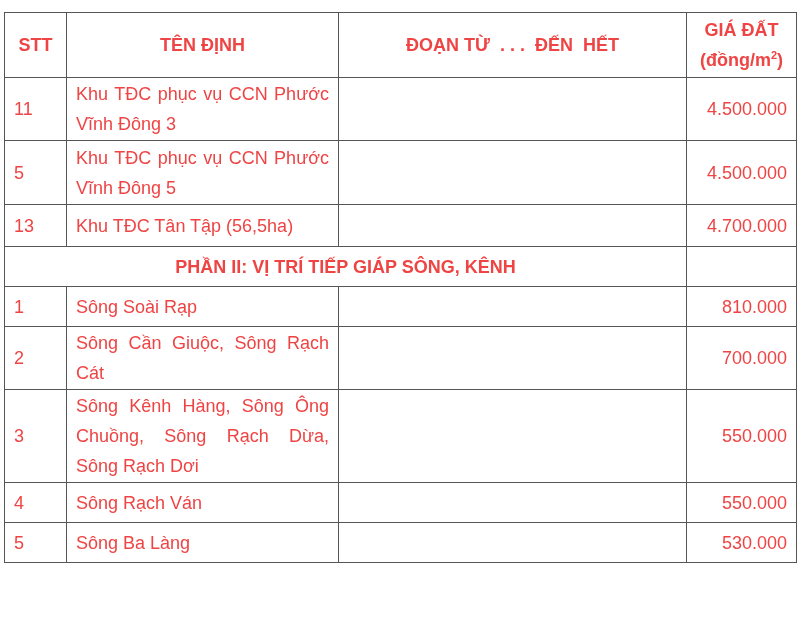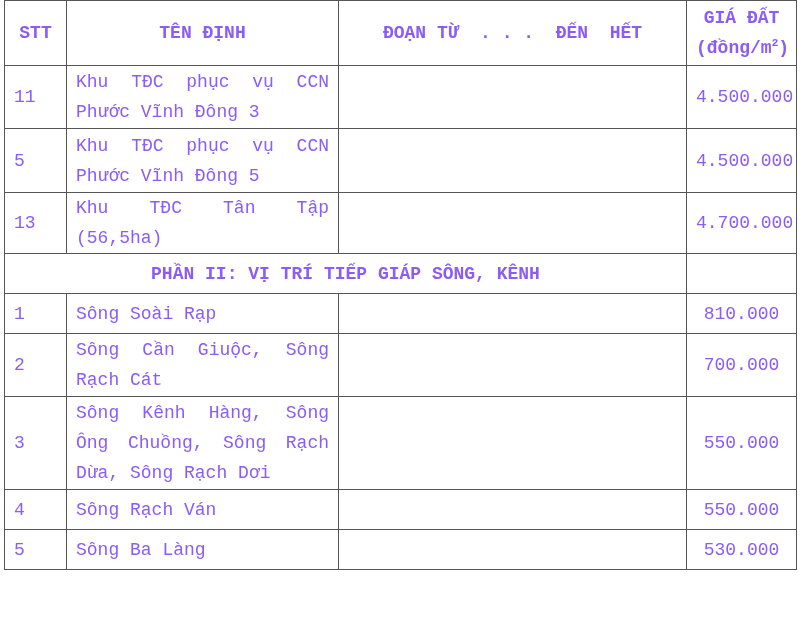--- a/index.html
+++ b/index.html
@@ -1,36 +1,36 @@
 <!DOCTYPE html>
 <html><head>
   <meta charset="utf-8">
   <style>
     html, body { margin: 0; padding: 0; background: #ffffff; }
     body { width: 800px; height: 626px; position: relative; overflow: hidden; }
     table.price {
-      position: absolute; left: 4px; top: 0;
+      position: absolute; left: 4px; top: 12px;
       border-collapse: collapse;
       width: 792px;
-      font-family: Liberation Mono, monospace;
+      font-family: Liberation Sans, sans-serif;
       font-size: 18px;
-      color: #8b5cf6;
+      color: #ef4444;
       table-layout: fixed;
     }
     table.price td, table.price th {
       border: 1.5px solid #555;
       padding: 0 9px;
       vertical-align: middle;
       line-height: 30px;
     }
     th { font-weight: bold; text-align: center; }
     th.price-h { line-height: 24px; margin-top: 8px; }
     td.stt { text-align: left; }
     td.name { text-align: justify; text-align-last: left; }
-    td.price { text-align: center; }
+    td.price { text-align: right; }
     td.section { font-weight: bold; text-align: center; padding-left: 8px; }
     sup { font-size: 11px; line-height: 0; }
   </style>
 </head>
 <body>
 
 <table class="price">
   <colgroup>
     <col style="width:62px">
     <col style="width:272px">

